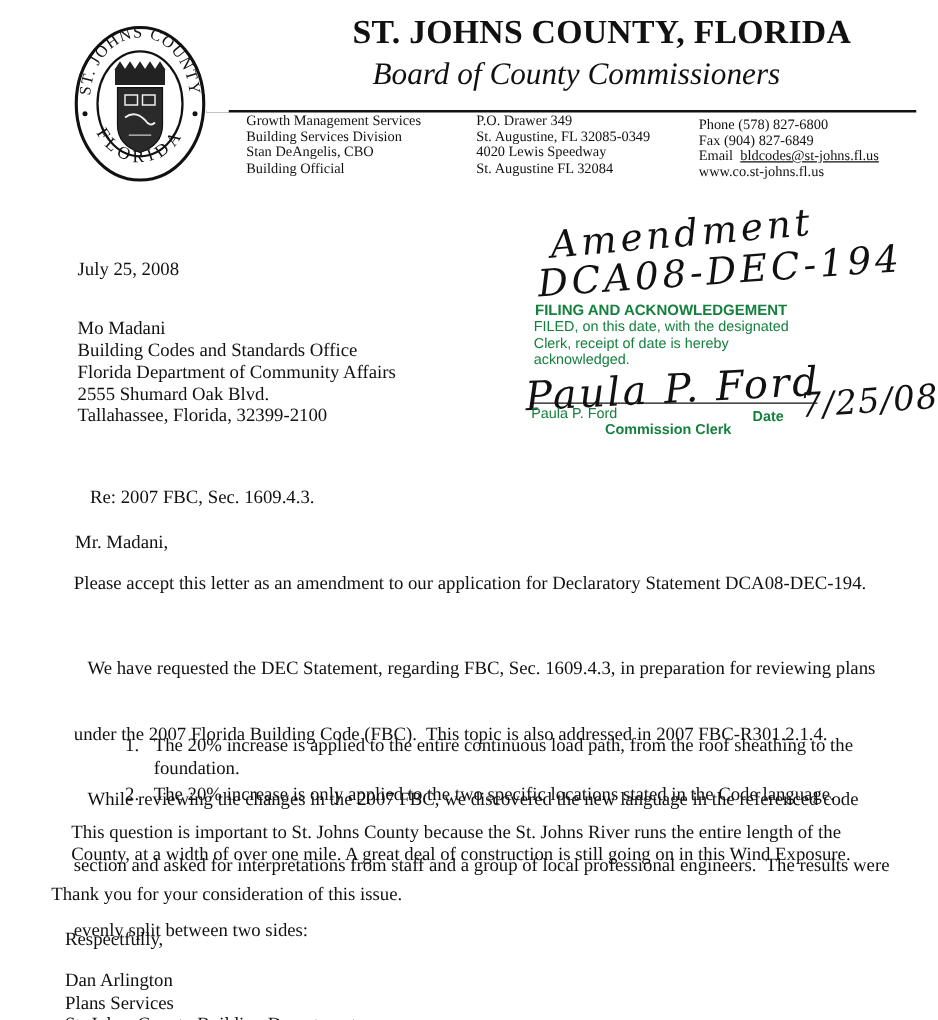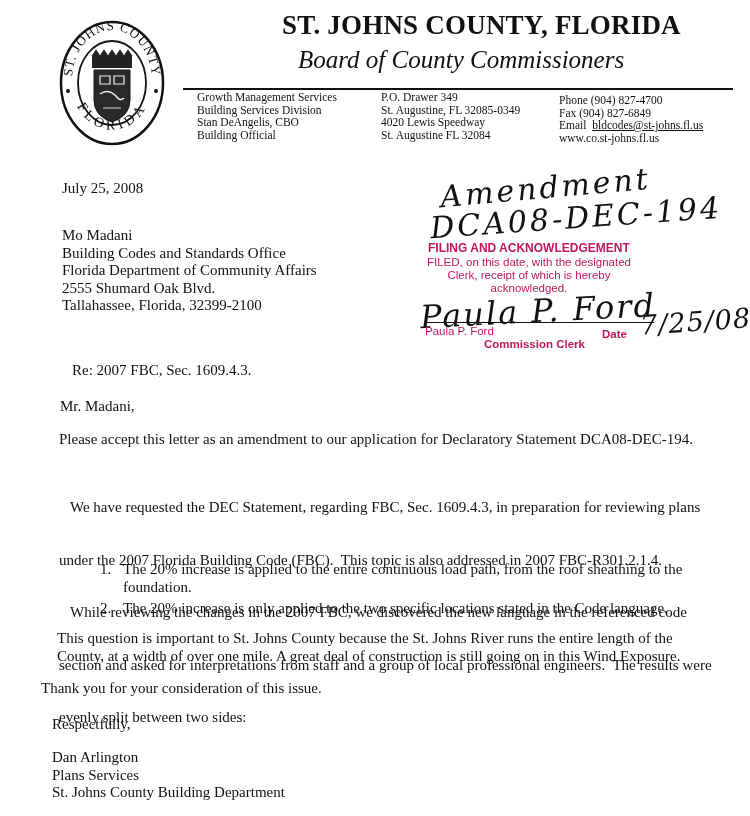--- a/index.html
+++ b/index.html
@@ -15,37 +15,37 @@
   .board-title { left: 298px; top: 46px; font-size: 25px; font-style: italic; white-space: nowrap; }
   .hrule { left: 165px; top: 88px; width: 568px; height: 2px; background: #111; }
   .hrule-dash { left: 165px; top: 88px; width: 18px; height: 2px; background:#fff; }
   .hcol { font-size: 11.5px; line-height: 12.5px; white-space: nowrap; }
   .hcol div { height: 12.5px; }
   #col1 { left: 197px; top: 91px; }
   #col2 { left: 381px; top: 91px; }
   #col3 { left: 559px; top: 94px; }
   .email-link { text-decoration: underline; }
   
-  .body-text { font-size: 15px; line-height: 17.5px; white-space: nowrap; }
+  .body-text { font-size: 15px; line-height: 17.5px; white-space: nowrap; margin-top: 28px; }
   #date { left: 62px; top: 180px; }
   #recipient { left: 62px; top: 227px; }
   #re-line { left: 72px; top: 362px; }
   #salutation { left: 60px; top: 398px; }
   #para1 { left: 59px; top: 431px; }
   #para2 { left: 59px; top: 464px; }
   #list { left: 100px; top: 561px; }
   #list .item { position: relative; padding-left: 23px; }
   #list .num { position: absolute; left: 0; top: 0; }
   #para3 { left: 57px; top: 630px; }
   #thanks { left: 41px; top: 680px; }
   #closing { left: 52px; top: 716px; }
   #signer { left: 52px; top: 749px; }
-  .stamp-text { font-family: "Liberation Sans", sans-serif; font-size: 11.5px; font-weight: bold; line-height: 13px; white-space: nowrap; color: #be185d; }
+  .stamp-text { font-family: "Liberation Sans", sans-serif; font-size: 11.5px; font-weight: bold; line-height: 13px; white-space: nowrap; color: #15803d; }
   #stamp-title { left: 428px; top: 242px; font-size: 12px; }
-  #stamp-body { left: 427px; top: 256px; font-weight: normal; text-align: center; }
+  #stamp-body { left: 427px; top: 256px; font-weight: normal; }
   #stamp-name { left: 425px; top: 325px; font-weight: normal; }
   #stamp-role { left: 448px; top: 338px; margin-left: 36px; }
   #stamp-date-label { left: 602px; top: 328px; }
   .hand { font-family: "DejaVu Serif", serif; font-style: italic; color: #111; white-space: nowrap; }
   #hand-amendment { left: 440px; top: 170px; font-size: 30px; letter-spacing: 3px; transform: rotate(-5deg); }
   #hand-docket { left: 430px; top: 200px; font-size: 30px; letter-spacing: 3px; transform: rotate(-4deg); }
   #hand-sig { left: 420px; top: 292px; font-size: 32px; letter-spacing: 2px; transform: rotate(-3deg); }
   #hand-date { left: 640px; top: 306px; font-size: 27px; letter-spacing: 1px; transform: rotate(-4deg); }
   .sig-line { left: 424px; top: 322px; width: 230px; height: 1px; background: #111; }
 </style>
@@ -88,35 +88,35 @@
   <div>Stan DeAngelis, CBO</div>
   <div>Building Official</div>
 </div>
 <div id="col2" class="abs hcol">
   <div>P.O. Drawer 349</div>
   <div>St. Augustine, FL 32085-0349</div>
   <div>4020 Lewis Speedway</div>
   <div>St. Augustine FL 32084</div>
 </div>
 <div id="col3" class="abs hcol">
-  <div>Phone (904) 827-4700</div>
+  <div>Phone (578) 827-6800</div>
   <div>Fax (904) 827-6849</div>
   <div>
     <span>Email</span>&nbsp;
     <span class="email-link">bldcodes@st-johns.fl.us</span>
   </div>
   <div>www.co.st-johns.fl.us</div>
 </div>
 
 <div class="abs hand" id="hand-amendment">Amendment</div>
 <div class="abs hand" id="hand-docket">DCA08-DEC-194</div>
 <div class="abs stamp-text" id="stamp-title">FILING AND ACKNOWLEDGEMENT</div>
 <div class="abs stamp-text" id="stamp-body">
   <div>FILED, on this date, with the designated</div>
-  <div>Clerk, receipt of which is hereby</div>
+  <div>Clerk, receipt of date is hereby</div>
   <div>acknowledged.</div>
 </div>
 <div class="abs hand" id="hand-sig">Paula P. Ford</div>
 <div class="abs hand" id="hand-date">7/25/08</div>
 <div class="abs sig-line"></div>
 <div class="abs stamp-text" id="stamp-name">Paula P. Ford</div>
 <div class="abs stamp-text" id="stamp-role">Commission Clerk</div>
 <div class="abs stamp-text" id="stamp-date-label">Date</div>
 
 <div id="date" class="abs body-text">July 25, 2008</div>

